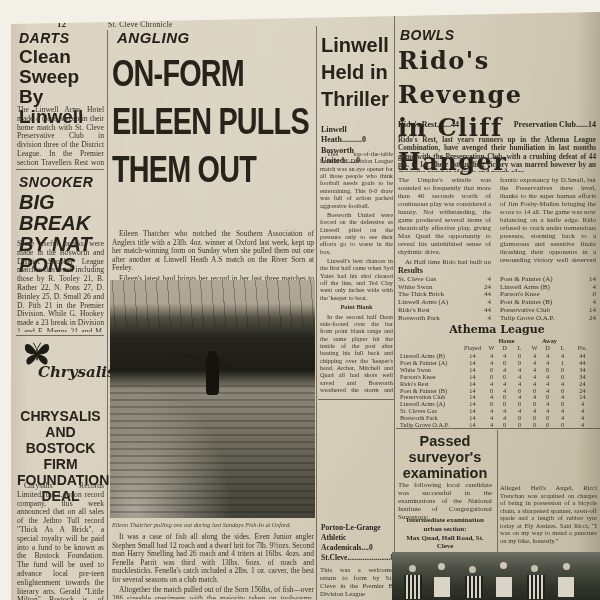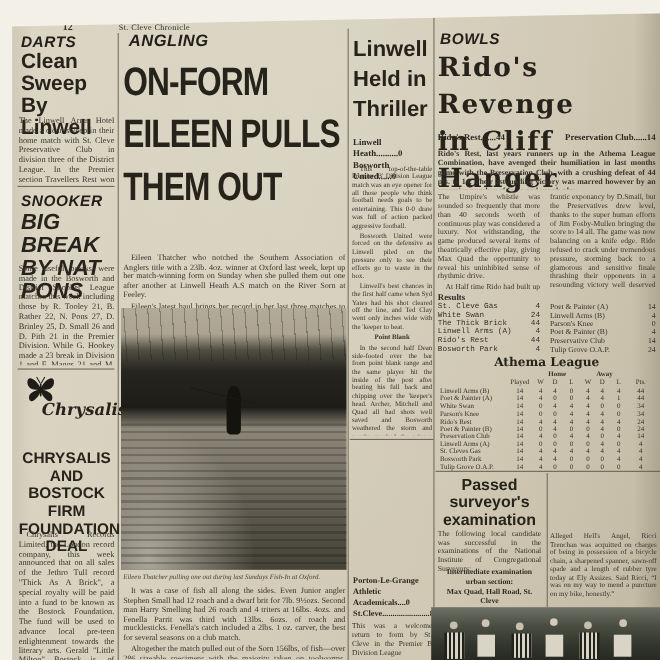--- a/index.html
+++ b/index.html
@@ -137,21 +137,21 @@
     <span class="score">Preservation Club......14</span>
   </div>
   <div class="blk bt" style="left:398px;top:136px;width:198px;height:36px;overflow:hidden;font-weight:bold;font-size:7.2px;">Rido's Rest, last years runners up in the Athema League Combination, have avenged their humiliation in last months game with the Preservation Club, with a crushing defeat of 44 pts. to 14. Their astounding victory was marred however by an excessive number of fouls and rough play.</div>
   <div class="blk bt" style="left:398px;top:176px;width:93px;height:88px;overflow:hidden;font-size:6.9px;">
     <p style="text-indent:0;">The Umpire's whistle was sounded so frequently that more than 40 seconds worth of continuous play was considered a luxury. Not withstanding, the game produced several items of theatrically effective play, giving Max Quad the opportunity to reveal his uninhibited sense of rhythmic drive.</p>
     <p>At Half time Rido had built up an imposing lead of 14-4, due mainly to some</p>
   </div>
   <div class="blk bt" style="left:500px;top:176px;width:96px;height:88px;overflow:hidden;font-size:6.9px;">frantic exponancy by D.Small, but the Preservatives drew level, thanks to the super human efforts of Jim Fosby-Mullen bringing the score to 14 all. The game was now balancing on a knife edge. Rido refused to crack under tremendous pressure, storming back to a glamorous and sensitive finale thrashing their opponents in a resounding victory well deserved by such a classy side.</div>
 
   <div class="blk" style="left:398px;top:266px;font-weight:bold;font-size:8px;">Results</div>
-  <div class="blk" style="left:398px;top:276px;width:93px;font-family:Liberation Mono, monospace;">
+  <div class="blk" style="left:398px;top:276px;width:93px;">
       <div class="r-row">
       <span>St. Cleve Gas</span>
       <span>4</span>
     </div>
       <div class="r-row">
       <span>White Swan</span>
       <span>24</span>
     </div>
       <div class="r-row">
       <span>The Thick Brick</span>

